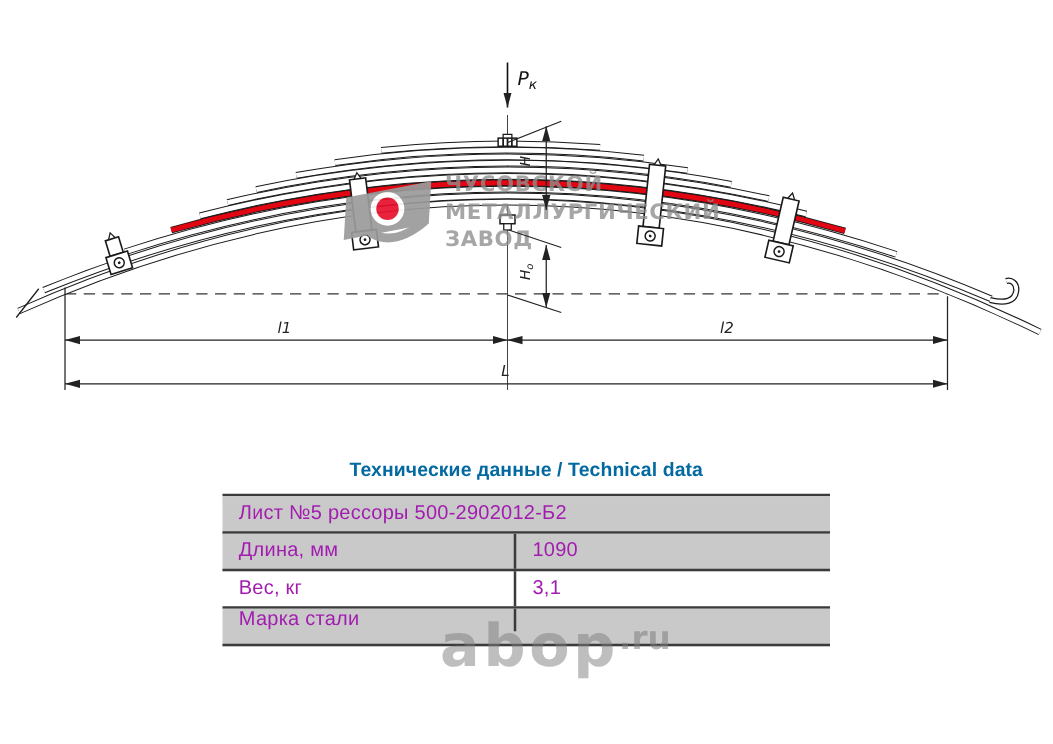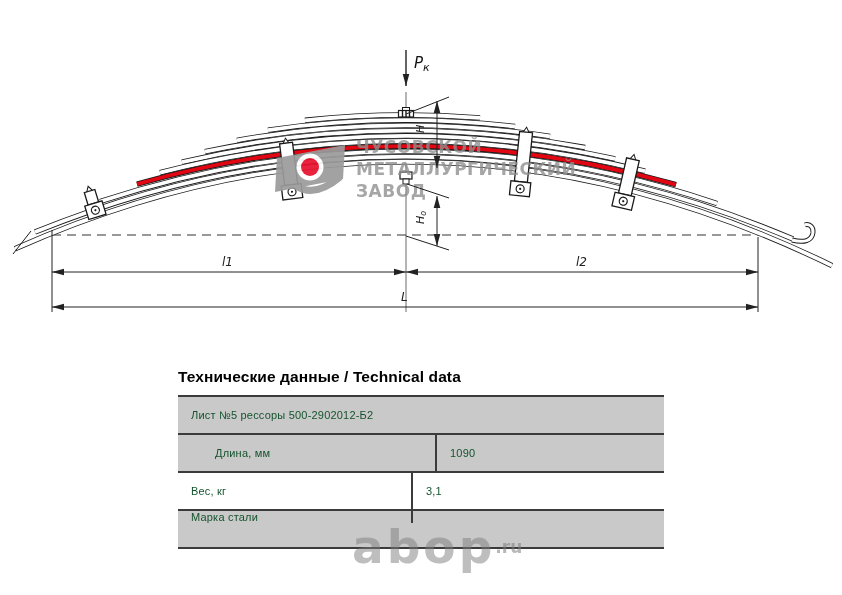--- a/index.html
+++ b/index.html
@@ -9,34 +9,34 @@
   svg text{font-family:"DejaVu Sans",sans-serif;}
   .dimlab{font-size:12px;font-style:italic;fill:#222;}
   .dimlab-small{font-size:11px;font-style:italic;fill:#222;}
   .forcelab{font-size:15px;font-style:italic;fill:#111;}
   .forcesub{font-size:11px;font-style:italic;}
   .logo-text{font-size:17px;font-weight:bold;fill:#8e8e8e;opacity:0.78;letter-spacing:0.5px;}
   
   .specs{position:absolute;left:178px;top:368px;width:486px;}
   .specs-title{font-size:15.5px;font-weight:bold;margin:0 0 9px 0;letter-spacing:0.1px;}
   .spec-table{border-top:2px solid #3b3b3b;width:486px;}
-  .spec-row{display:flex;height:38px;box-sizing:border-box;border-bottom:2px solid #3b3b3b;
-            align-items:center;font-size:11px;color:#14532d;letter-spacing:0.2px;}
+  .spec-row{display:flex;height:30px;box-sizing:border-box;border-bottom:2px solid #3b3b3b;
+            align-items:center;font-size:16px;color:#a21caf;letter-spacing:0.2px;}
   .spec-row.gray{background:#c9c9c9;}
   .spec-row .lab{width:235px;box-sizing:border-box;padding-left:13px;align-self:stretch;
                  display:flex;align-items:center;}
   .spec-row.split .lab{border-right:2px solid #3b3b3b;}
   .spec-row .val{flex:1;padding-left:13px;}
   .spec-row.full .lab{width:100%;border-right:none;}
   
-  .abop{position:absolute;left:352px;top:527px;display:flex;align-items:center;
+  .abop{position:absolute;left:352px;top:498px;display:flex;align-items:flex-start;
         pointer-events:none;z-index:5;}
   .abop .brand{font-size:47px;line-height:40px;font-weight:bold;color:rgba(125,125,125,0.5);
                letter-spacing:3px;font-family:"DejaVu Sans",sans-serif;}
-  .abop .tld{font-size:17px;line-height:26px;font-weight:bold;color:rgba(125,125,125,0.55);
+  .abop .tld{font-size:26px;line-height:26px;font-weight:bold;color:rgba(125,125,125,0.55);
              font-family:"DejaVu Sans",sans-serif;}
 </style>
 </head>
 <body>
 
 <div class="page">
 
   <svg class="drawing" viewBox="0 0 842 360">
     <defs>
       <marker id="arr" markerWidth="13" markerHeight="9" refX="12" refY="4" orient="auto-start-reverse" markerUnits="userSpaceOnUse">
@@ -160,26 +160,26 @@
       <line x1="406" y1="272" x2="758" y2="272" stroke="#222" stroke-width="1" marker-start="url(#arr)" marker-end="url(#arr)"></line>
       <text class="dimlab" x="576" y="266">l2</text>
     </g>
     <g>
       <line x1="52" y1="307" x2="758" y2="307" stroke="#222" stroke-width="1" marker-start="url(#arr)" marker-end="url(#arr)"></line>
       <text class="dimlab" x="401" y="301">L</text>
     </g>
   </svg>
 
   <div class="specs">
-    <div class="specs-title" id="specs-title" style="color: #000000;">Технические данные / Technical data</div>
+    <div class="specs-title" id="specs-title" style="color: #0369a1; text-align: center;">Технические данные / Technical data</div>
     <div class="spec-table">
       <div class="spec-row gray full" style="background: rgb(201, 201, 201);">
         <div class="lab">Лист №5 рессоры 500-2902012-Б2</div>
       </div>
-      <div class="spec-row gray split" style="background: rgb(201, 201, 201); padding-left: 24px;">
+      <div class="spec-row gray split" style="background: rgb(201, 201, 201);">
         <div class="lab">Длина, мм</div>
         <div class="val">1090</div>
       </div>
       <div class="spec-row split">
         <div class="lab">Вес, кг</div>
         <div class="val">3,1</div>
       </div>
       <div class="spec-row gray split" style="background: rgb(201, 201, 201); flex-direction: column;">
         <div class="lab">Марка стали</div>
       </div>

